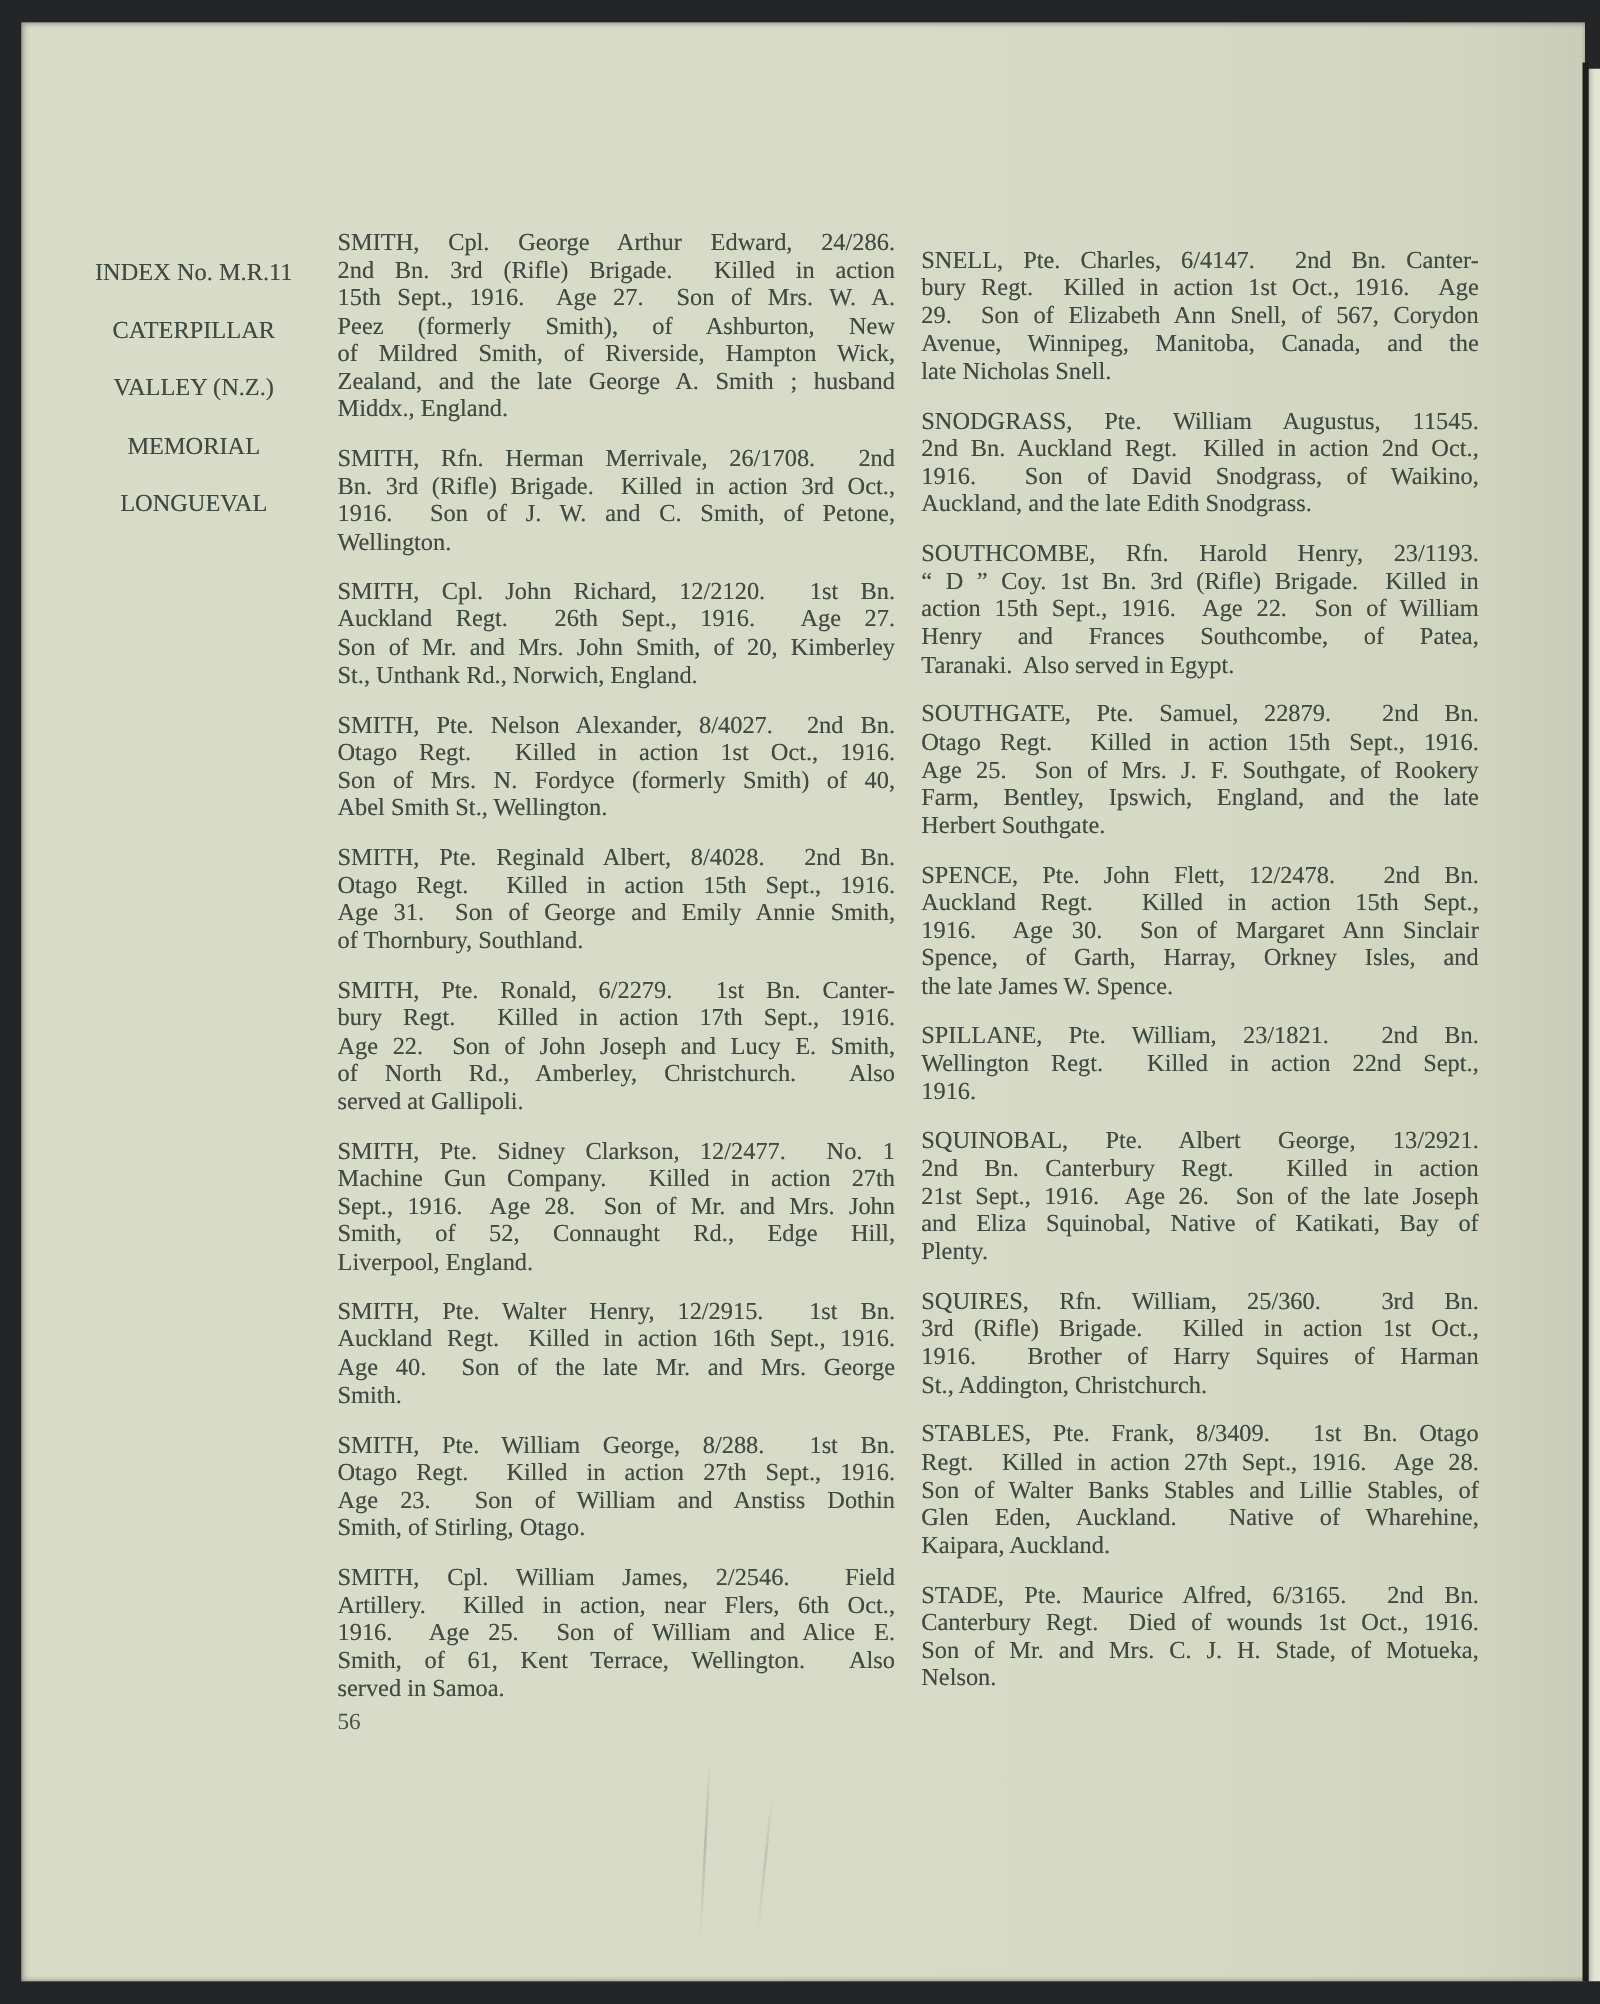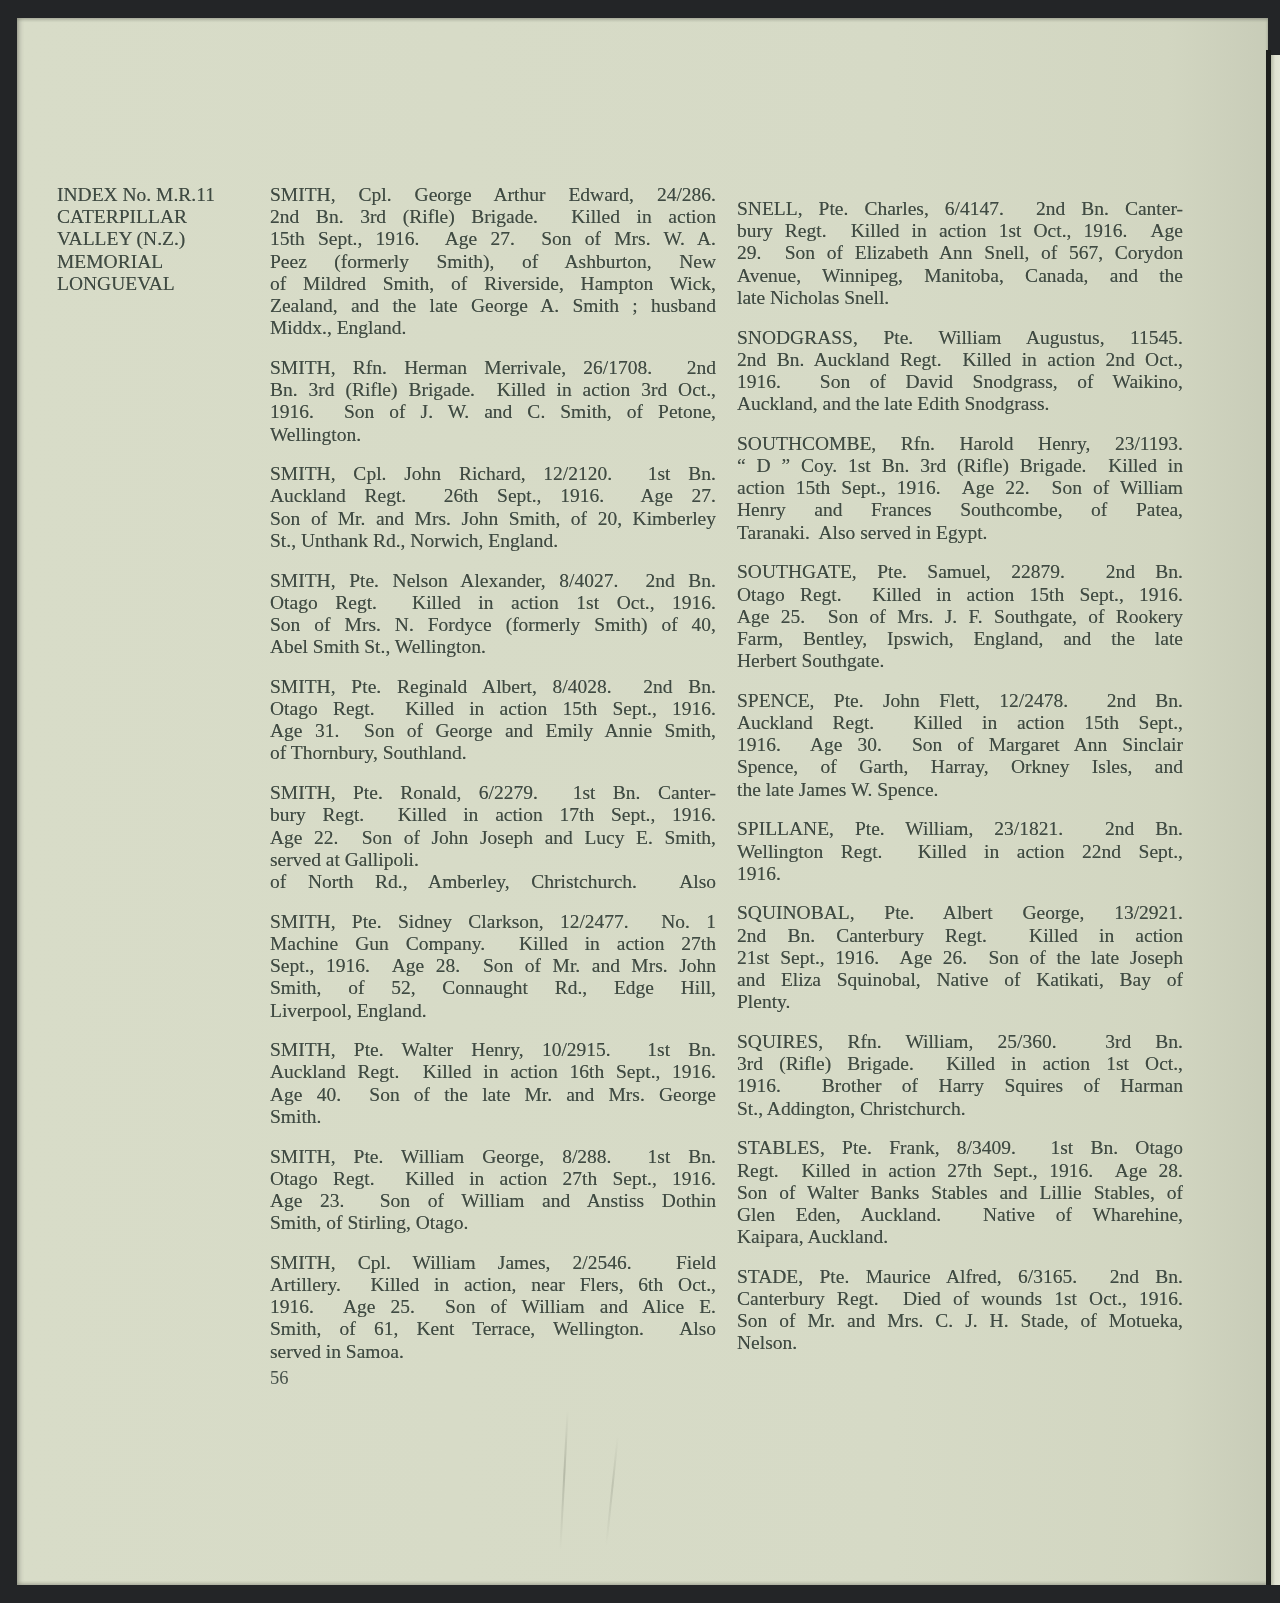--- a/index.html
+++ b/index.html
@@ -25,21 +25,21 @@
     background:#1c1e1c;
   }
   .next-page-sliver{
     position:absolute;left:1271px;top:55px;width:9px;height:1530px;
     background:linear-gradient(90deg,#b8bca8 0%,#e0e2d2 45%,#e4e6d6 100%);
   }
   .mheader{
     position:absolute;left:40px;top:166px;width:196px;
     font-size:19.5px;line-height:22.2px;
   }
-  .hline{text-align:left;white-space:pre;}
+  .hline{text-align:center;white-space:pre;margin-top:24px;}
   .col{
     position:absolute;top:166px;width:446px;
     font-size:19.5px;line-height:22.2px;
   }
   .col-left{left:253px;}
   .col-right{left:720px;margin-top:14px;}
   .entry{margin:0 0 17.5px 0;}
   .line{
     text-align:justify;text-align-last:justify;white-space:pre-wrap;
     text-shadow:0 0 0.5px rgba(63,74,66,0.55);
@@ -99,32 +99,32 @@
       <div class="entry">
         <div class="line">SMITH, Pte. Reginald Albert, 8/4028.  2nd Bn.</div>
         <div class="line">Otago Regt.  Killed in action 15th Sept., 1916.</div>
         <div class="line">Age 31.  Son of George and Emily Annie Smith,</div>
         <div class="line last">of Thornbury, Southland.</div>
       </div>
       <div class="entry">
         <div class="line">SMITH, Pte. Ronald, 6/2279.  1st Bn. Canter-</div>
         <div class="line">bury Regt.  Killed in action 17th Sept., 1916.</div>
         <div class="line">Age 22.  Son of John Joseph and Lucy E. Smith,</div>
+        <div class="line">of North Rd., Amberley, Christchurch.  Also</div>
         <div class="line last">served at Gallipoli.</div>
-        <div class="line">of North Rd., Amberley, Christchurch.  Also</div>
       </div>
       <div class="entry">
         <div class="line">SMITH, Pte. Sidney Clarkson, 12/2477.  No. 1</div>
         <div class="line">Machine Gun Company.  Killed in action 27th</div>
         <div class="line">Sept., 1916.  Age 28.  Son of Mr. and Mrs. John</div>
         <div class="line">Smith, of 52, Connaught Rd., Edge Hill,</div>
         <div class="line last">Liverpool, England.</div>
       </div>
       <div class="entry">
-        <div class="line">SMITH, Pte. Walter Henry, 10/2915.  1st Bn.</div>
+        <div class="line">SMITH, Pte. Walter Henry, 12/2915.  1st Bn.</div>
         <div class="line">Auckland Regt.  Killed in action 16th Sept., 1916.</div>
         <div class="line">Age 40.  Son of the late Mr. and Mrs. George</div>
         <div class="line last">Smith.</div>
       </div>
       <div class="entry">
         <div class="line">SMITH, Pte. William George, 8/288.  1st Bn.</div>
         <div class="line">Otago Regt.  Killed in action 27th Sept., 1916.</div>
         <div class="line">Age 23.  Son of William and Anstiss Dothin</div>
         <div class="line last">Smith, of Stirling, Otago.</div>
       </div>

